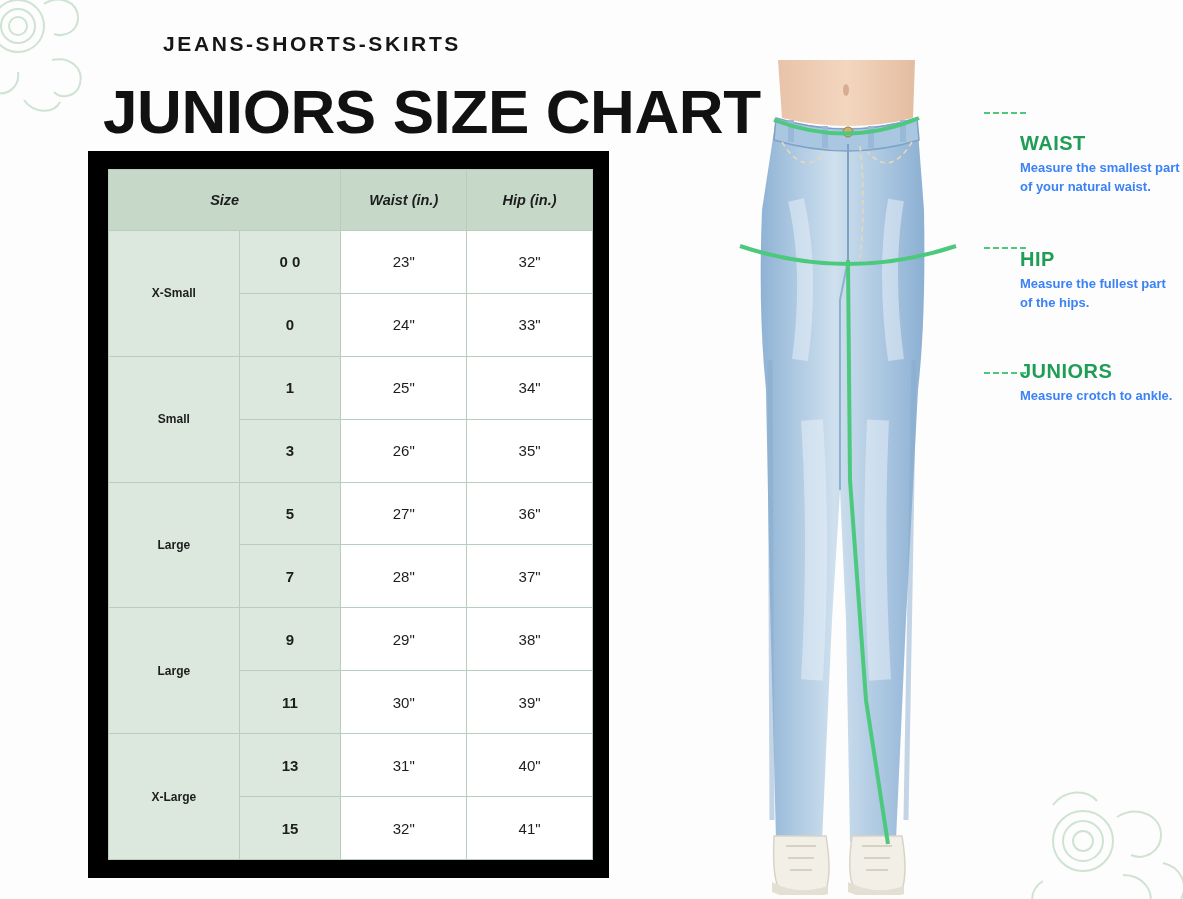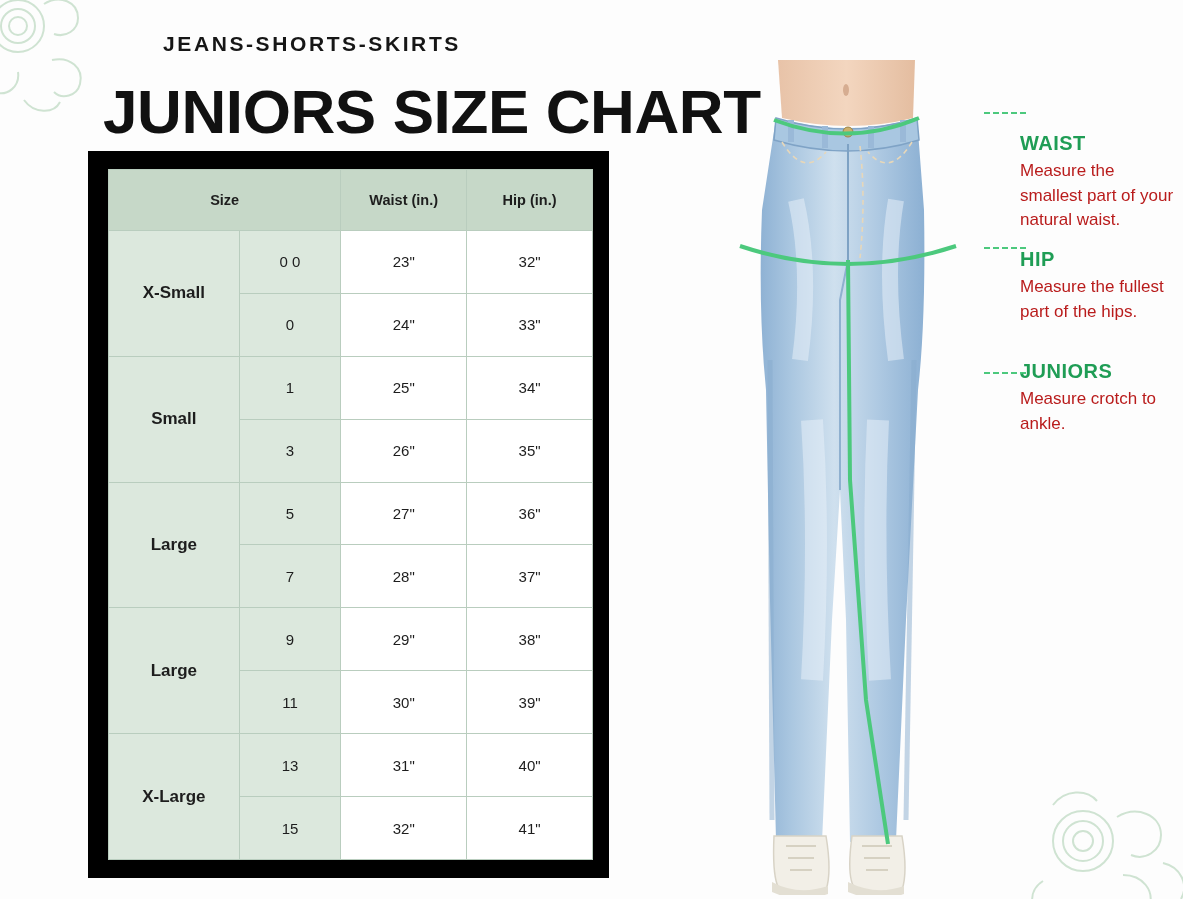--- a/index.html
+++ b/index.html
@@ -79,30 +79,31 @@
     border: 1px solid #b9cdbe;
     text-align: center;
     vertical-align: middle;
     color: #1d1d1d;
   }
   table.size-table thead th {
     background: #c6d8c8;
     font-size: 14.5px;
     font-weight: bold;
     height: 58px;
+    font-style: italic;
   }
   td.group-cell {
     background: #dce8dd;
-    font-size: 17px;
+    font-size: 12px;
     font-weight: bold;
   }
   td.size-cell {
     background: #dce8dd;
     font-size: 15px;
-    font-weight: normal;
+    font-weight: bold;
     margin-left: 14px;
   }
   td.measure-cell {
     background: #ffffff;
     font-size: 15px;
     font-weight: normal;
     color: #2b2b2b;
   }
   .col-group { width: 27%; }
   .col-size  { width: 21%; }
@@ -126,23 +127,24 @@
   .callouts { position: absolute; left: 330px; top: 0; width: 170px; height: 899px; }
   .callout { position: absolute; width: 160px; }
   .callout .c-title {
     font-size: 20px;
     font-weight: bold;
     color: #1f9d55;
     letter-spacing: .5px;
     margin-bottom: 4px;
   }
   .callout .c-desc {
-    font-size: 17px;
+    font-size: 13px;
     line-height: 1.45;
-    color: #b91c1c;
+    color: #3b82f6;
+    font-weight: bold;
   }
   .co-waist  { top: 96px; margin-top: 36px; }
   .co-hip    { top: 248px; }
   .co-inseam { top: 360px; }
 
   .dash-line {
     position: absolute;
     height: 0;
     border-top: 2px dashed #4cc97d;
   }

